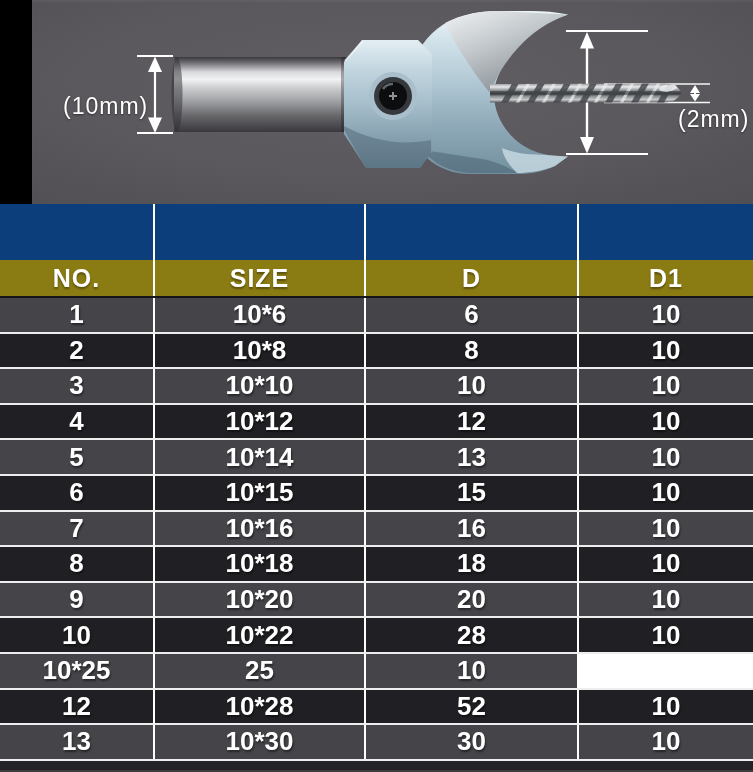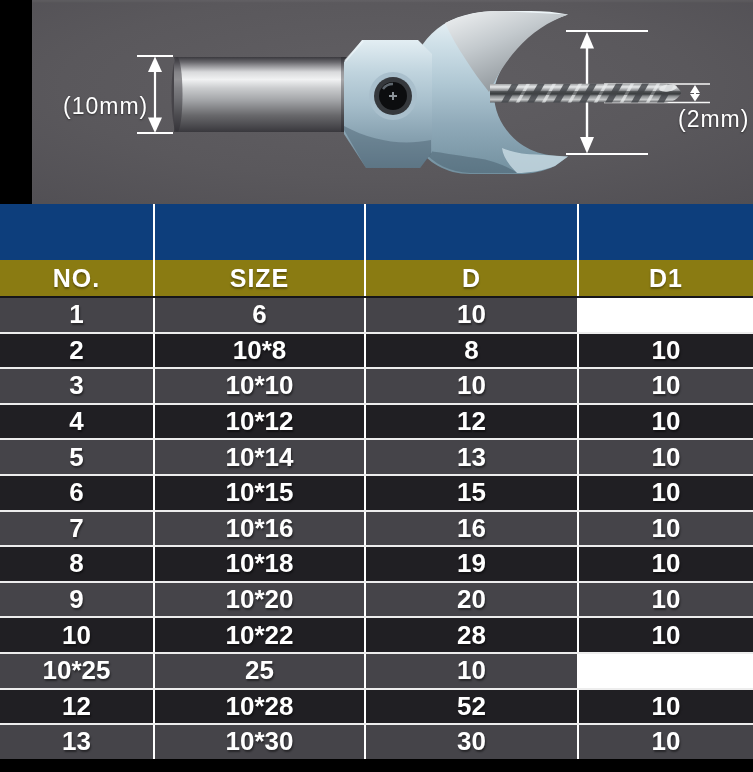--- a/index.html
+++ b/index.html
@@ -15,21 +15,21 @@
     margin-left:32px;
   }
   .photo svg{position:absolute;inset:0;display:block;}
   .dim{
     position:absolute;color:var(--text,#fff);font-size:23px;letter-spacing:1px;
     text-shadow:0 1px 2px rgba(0,0,0,.5);white-space:nowrap;
   }
   .dim-left{left:31px;top:93px;}
   .dim-right{left:646px;top:106px;}
   
-  .spec{width:753px;height:568px;display:flex;flex-direction:column;align-items:flex-end;}
+  .spec{width:753px;height:568px;display:flex;flex-direction:column;}
   .cols{display:grid;grid-template-columns:153px 209px 211px 174px;column-gap:2px;background:#fff;}
   .band{height:56px;}
   .band .cell{background:var(--blue_band,#0d3e7c);}
   .head-row{height:36px;}
   .head-row .cell{
     background:var(--olive_header,#8a7b12);color:var(--text,#fff);
     font-weight:bold;font-size:25px;letter-spacing:1px;
     display:flex;align-items:center;justify-content:center;
     text-shadow:0 2px 2px rgba(0,0,0,.35);
   }
@@ -204,20 +204,21 @@
     <div class="cols head-row">
       <div class="cell">NO.</div>
       <div class="cell">SIZE</div>
       <div class="cell">D</div>
       <div class="cell">D1</div>
     </div>
 
     <div id="rows">
   <div class="cols row odd first">
     <div class="cell">1</div>
+    <div class="cell">10*6</div>
     <div class="cell">6</div>
     <div class="cell">10</div>
   </div>
 
   <div class="cols row even">
     <div class="cell">2</div>
     <div class="cell">10*8</div>
     <div class="cell">8</div>
     <div class="cell">10</div>
   </div>
@@ -253,21 +254,21 @@
   <div class="cols row odd">
     <div class="cell">7</div>
     <div class="cell">10*16</div>
     <div class="cell">16</div>
     <div class="cell">10</div>
   </div>
 
   <div class="cols row even">
     <div class="cell">8</div>
     <div class="cell">10*18</div>
-    <div class="cell">19</div>
+    <div class="cell">18</div>
     <div class="cell">10</div>
   </div>
 
   <div class="cols row odd">
     <div class="cell">9</div>
     <div class="cell">10*20</div>
     <div class="cell">20</div>
     <div class="cell">10</div>
   </div>
 

